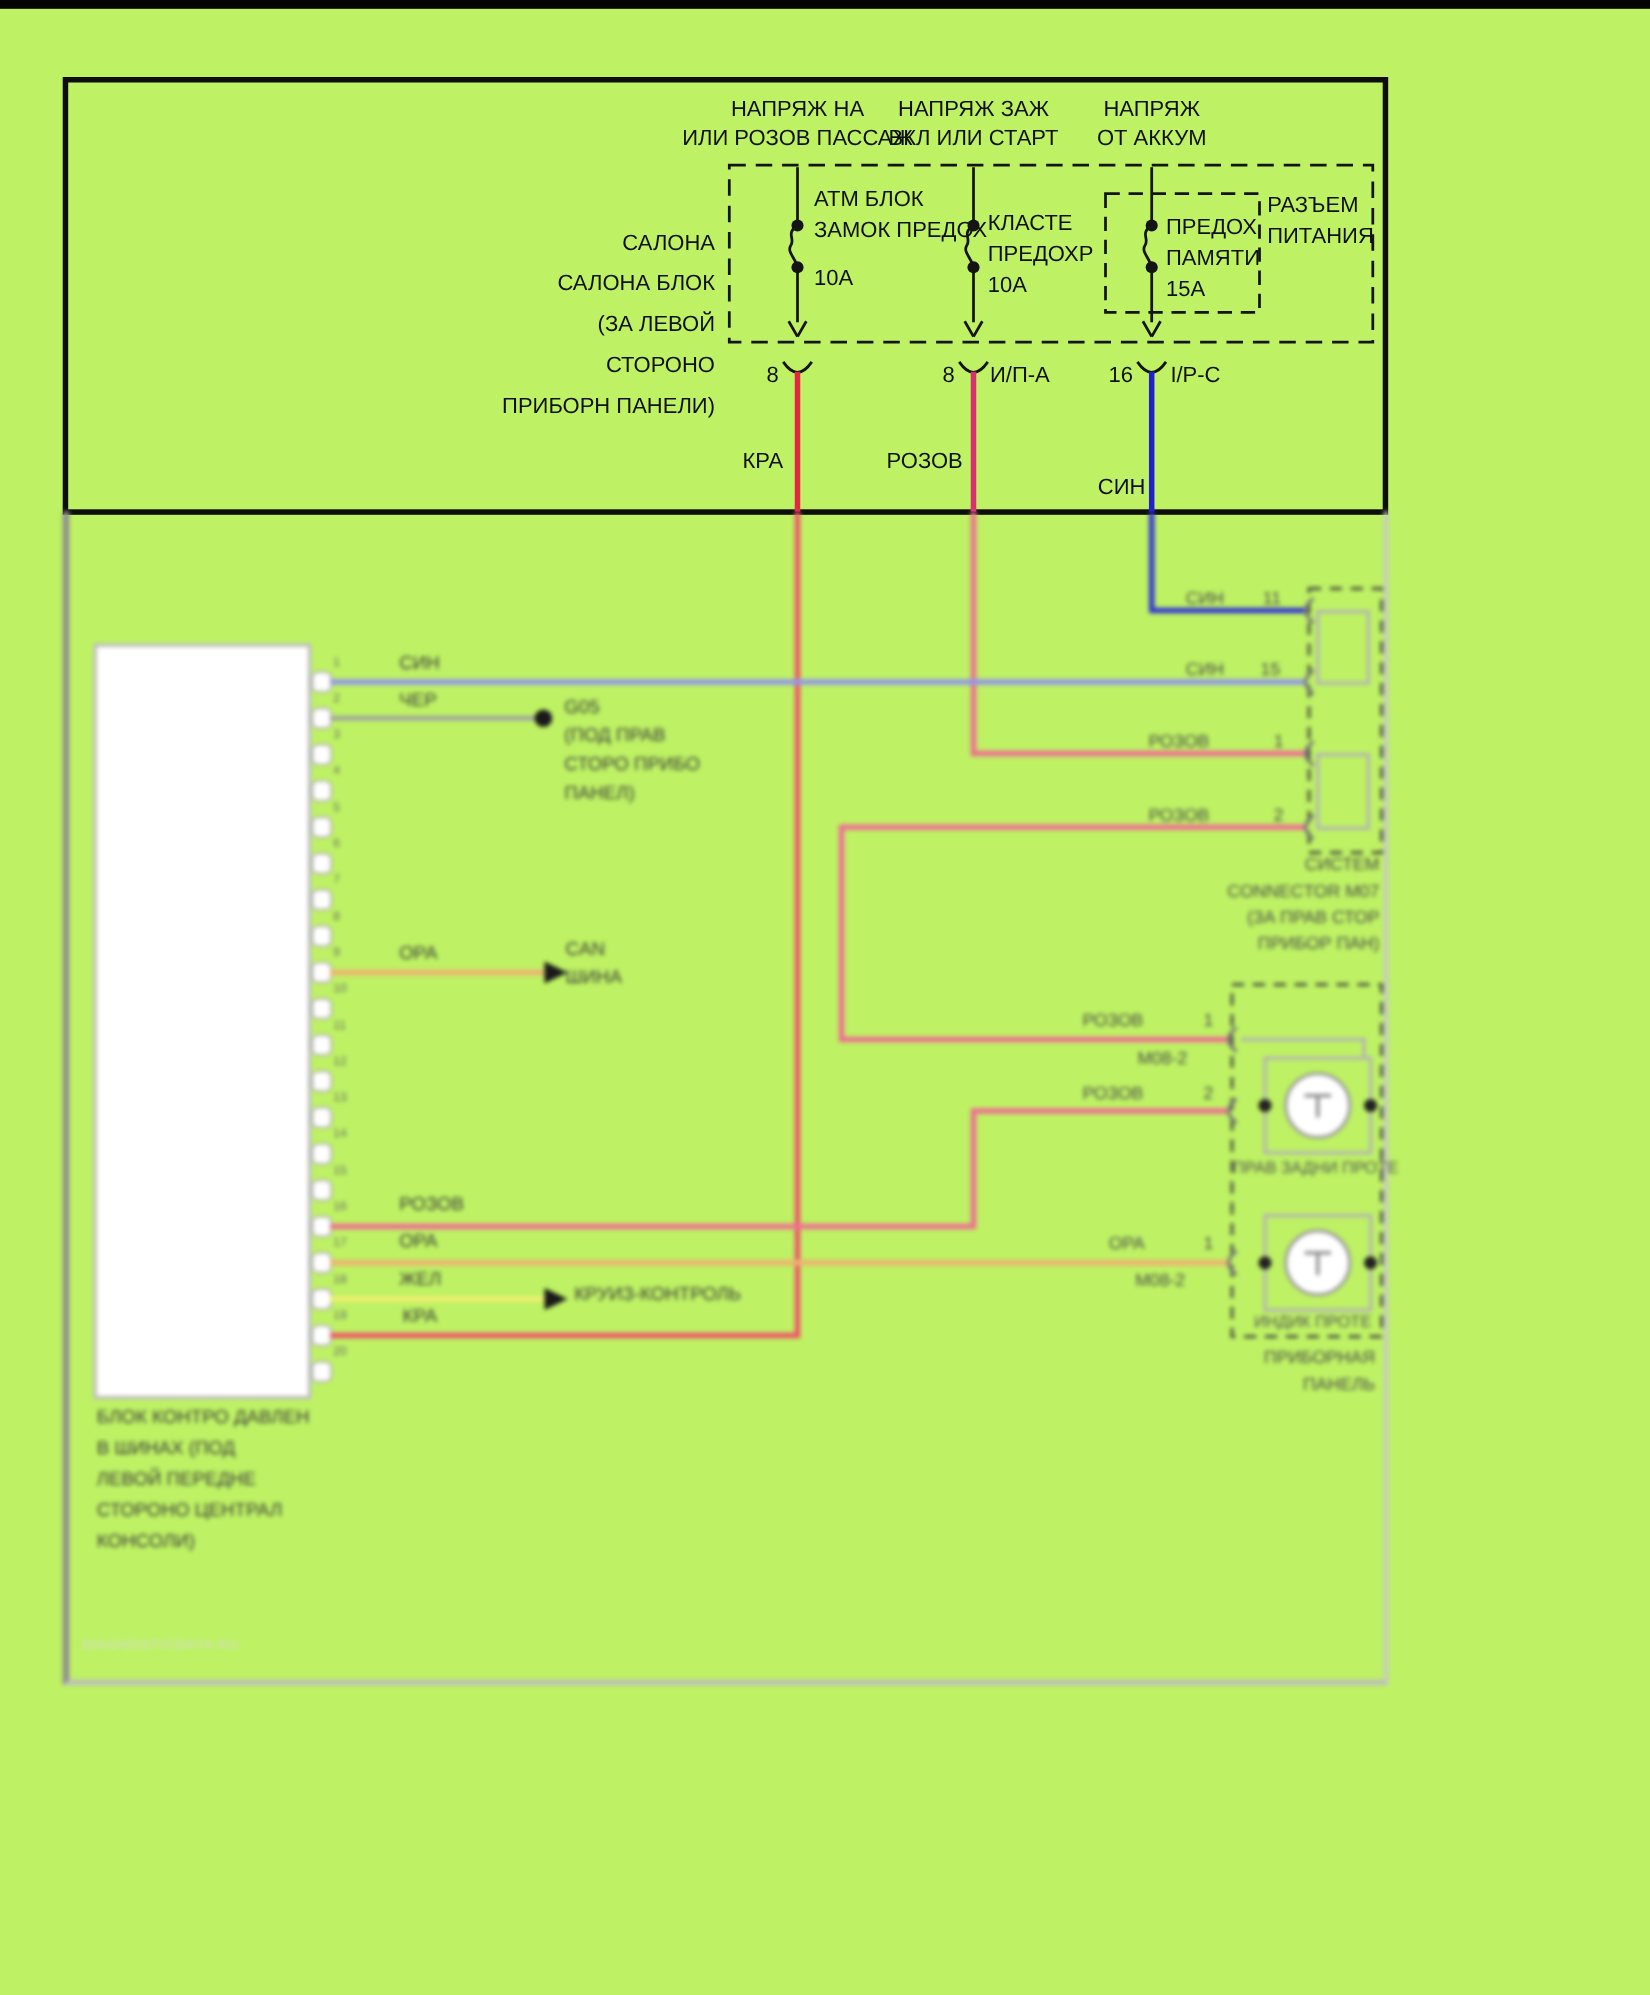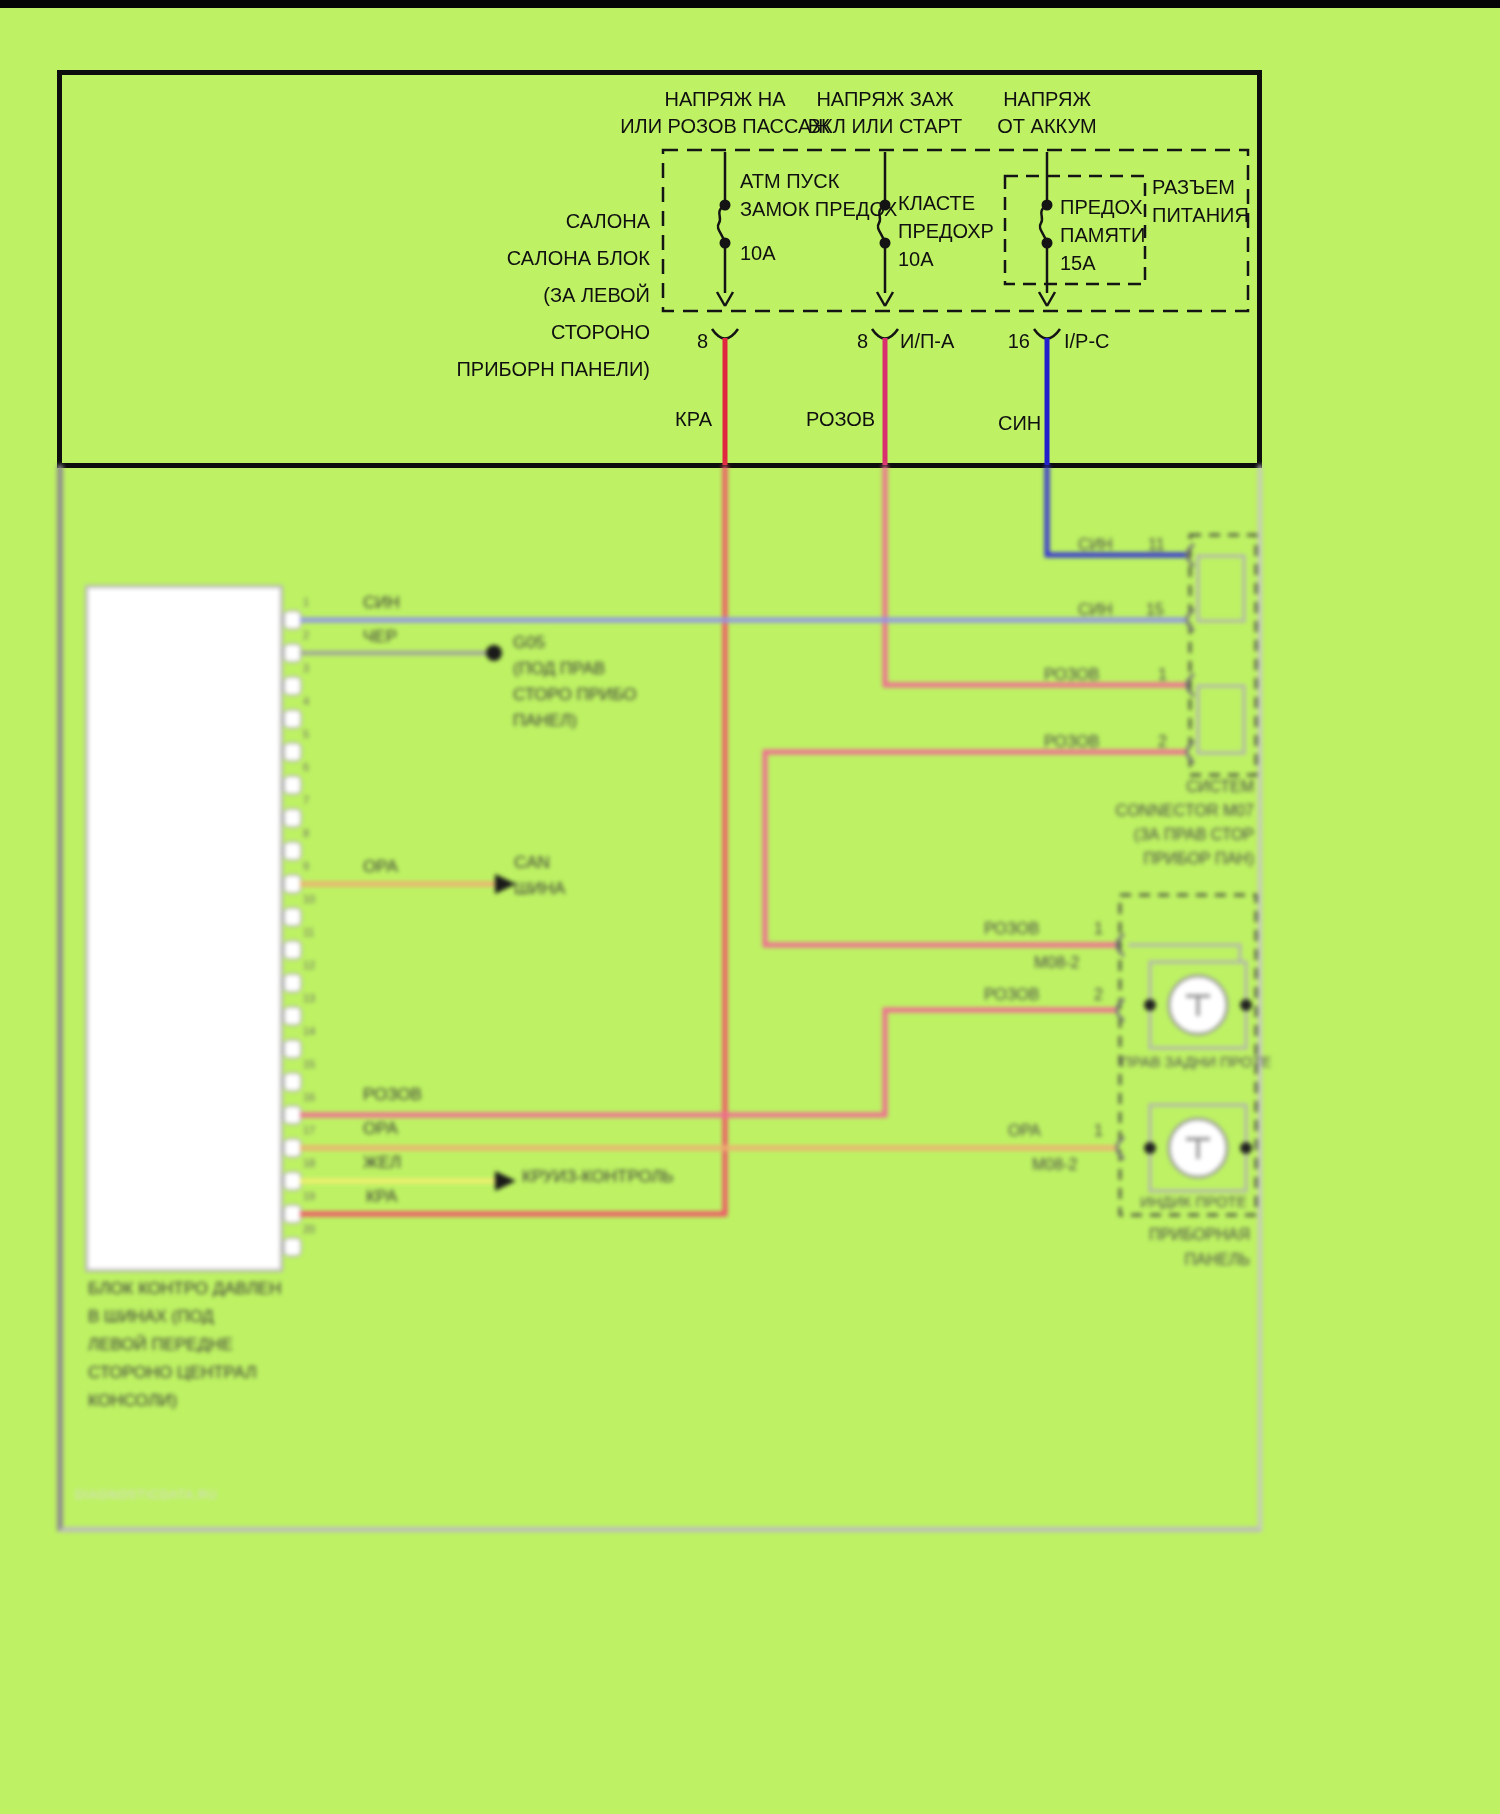--- a/index.html
+++ b/index.html
@@ -37,41 +37,41 @@
   <span class="t ctr" style="left:885px;top:115px">ВКЛ ИЛИ СТАРТ</span>
   <span class="t ctr" style="left:1047px;top:88px">НАПРЯЖ</span>
   <span class="t ctr" style="left:1047px;top:115px">ОТ АККУМ</span>
 
   <span class="t ra" style="left:650px;top:210px">САЛОНА</span>
   <span class="t ra" style="left:650px;top:247px">САЛОНА БЛОК</span>
   <span class="t ra" style="left:650px;top:284px">(ЗА ЛЕВОЙ</span>
   <span class="t ra" style="left:650px;top:321px">СТОРОНО</span>
   <span class="t ra" style="left:650px;top:358px">ПРИБОРН ПАНЕЛИ)</span>
 
-  <span class="t" style="left:740px;top:170px">АТМ ПУСК</span>
+  <span class="t" style="left:740px;top:170px">АТМ БЛОК</span>
   <span class="t" style="left:740px;top:198px">ЗАМОК ПРЕДОХ</span>
   <span class="t" style="left:740px;top:242px">10А</span>
   <span class="t" style="left:898px;top:192px">КЛАСТЕ</span>
   <span class="t" style="left:898px;top:220px">ПРЕДОХР</span>
   <span class="t" style="left:898px;top:248px">10А</span>
   <span class="t" style="left:1060px;top:196px">ПРЕДОХ</span>
   <span class="t" style="left:1060px;top:224px">ПАМЯТИ</span>
   <span class="t" style="left:1060px;top:252px">15А</span>
   <span class="t" style="left:1152px;top:176px">РАЗЪЕМ</span>
   <span class="t" style="left:1152px;top:204px">ПИТАНИЯ</span>
 
   <span class="t ra" style="left:708px;top:330px">8</span>
   <span class="t ra" style="left:868px;top:330px">8</span>
   <span class="t" style="left:900px;top:330px">И/П-А</span>
   <span class="t ra" style="left:1030px;top:330px">16</span>
   <span class="t" style="left:1064px;top:330px">I/P-C</span>
 
   <span class="t ra" style="left:712px;top:408px">КРА</span>
   <span class="t" style="left:806px;top:408px">РОЗОВ</span>
-  <span class="t" style="left:998px;top:412px">СИН</span>
+  <span class="t" style="left:998px;top:432px">СИН</span>
 
   <svg width="1500" height="470" viewBox="0 0 1500 470">
     <g fill="none" stroke="#141414" stroke-width="2.5">
       <rect x="663" y="150" width="585" height="161" stroke-dasharray="15 9"></rect>
       <rect x="1005" y="176" width="140" height="108" stroke-dasharray="13 8"></rect>
 
       <g>
         <path d="M725 152 V205"></path>
           <path d="M725 205 C714 212,723 217,719 223 C715 229,723 234,725 243"></path>
         <path d="M725 243 V293"></path>

